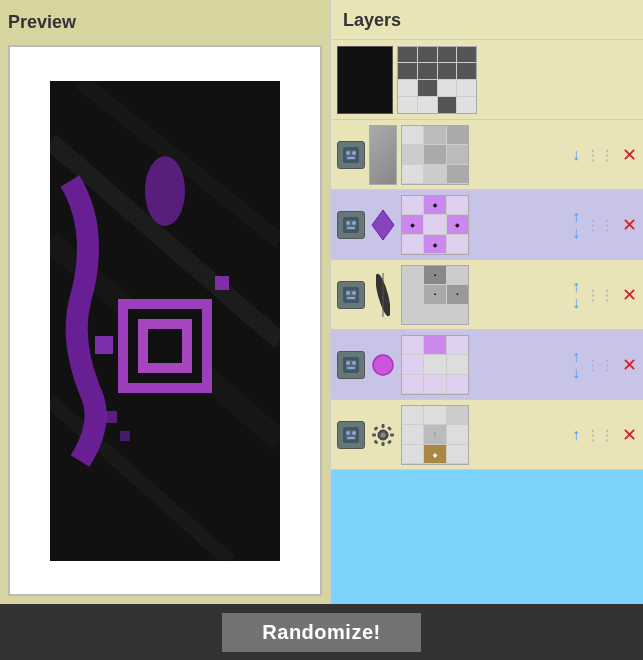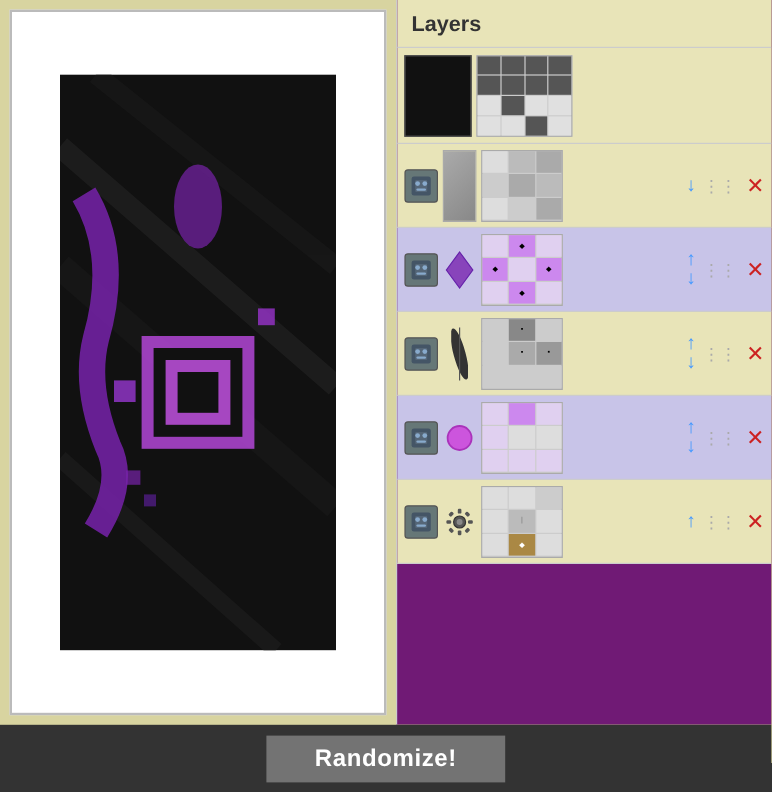--- a/index.html
+++ b/index.html
@@ -45,21 +45,21 @@
       justify-content: center;
       overflow: hidden;
       position: relative;
     }
 
     
 
     
     .right-panel {
       flex: 1;
-      background: #701a75;
+      background: #7dd3fc;
       display: flex;
       flex-direction: column;
       border-left: 1px solid #ccc;
       overflow-y: auto;
     }
 
     .layers-title {
       font-size: 18px;
       font-weight: bold;
       color: #333;
@@ -234,20 +234,21 @@
       margin-left: auto;
       gap: 4px;
     }
   </style>
 </head>
 <body>
 
 <div class="main-area">
 
   <div class="left-panel">
+    <div class="panel-title">Preview</div>
     <div class="preview-box">
 
       <svg width="230" height="480" viewBox="0 0 230 480">
 
         <rect width="230" height="480" fill="#111111"></rect>
 
         <line x1="0" y1="60" x2="230" y2="260" stroke="#222" stroke-width="18" opacity="0.7"></line>
         <line x1="0" y1="160" x2="230" y2="360" stroke="#1a1a1a" stroke-width="22" opacity="0.6"></line>
         <line x1="30" y1="0" x2="230" y2="160" stroke="#1d1d1d" stroke-width="16" opacity="0.5"></line>
         <line x1="0" y1="320" x2="180" y2="480" stroke="#222" stroke-width="14" opacity="0.5"></line>

